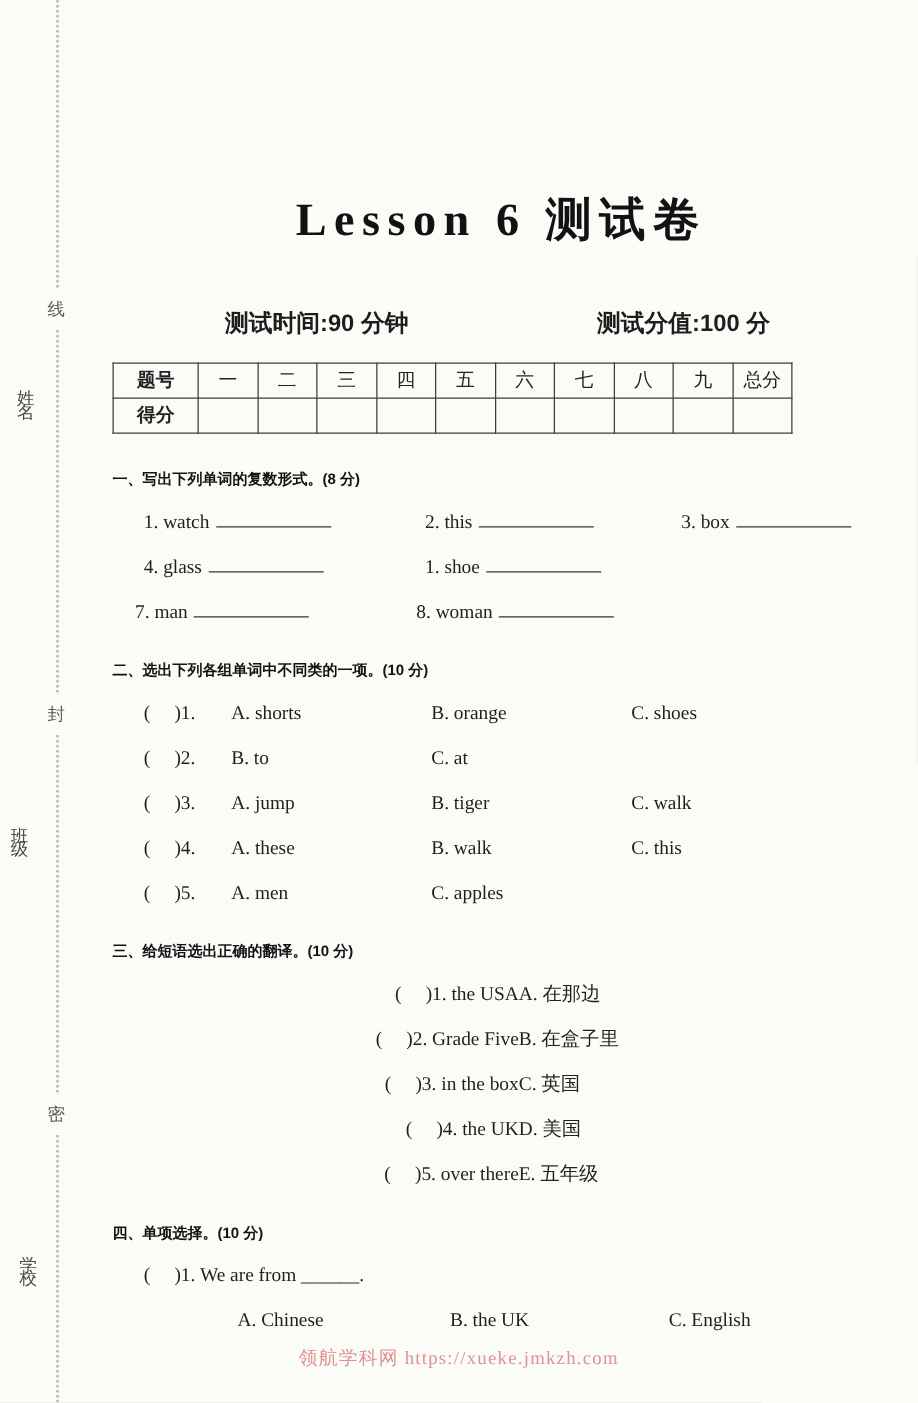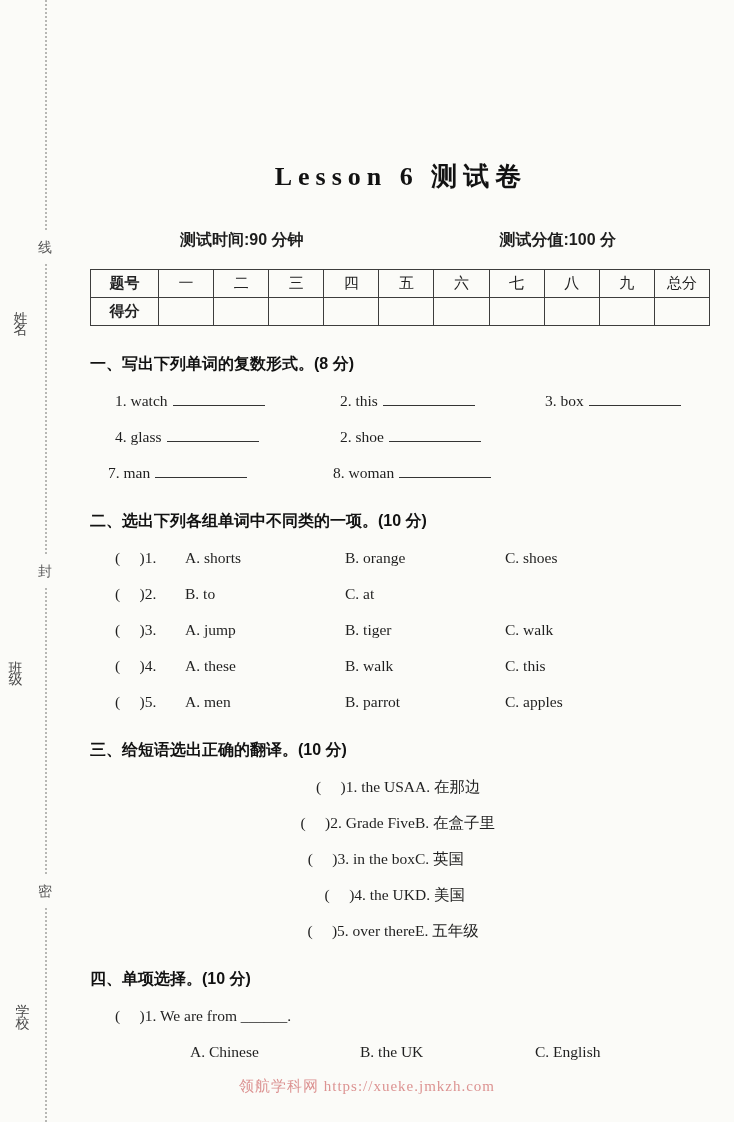--- a/index.html
+++ b/index.html
@@ -14,37 +14,37 @@
     position:absolute;left:38px;background:#fbfbf8;padding:7px 0;
     font-size:14px;color:#5a5a5a;font-family:"Liberation Sans",sans-serif;
   }
   .v-field{
     position:absolute;writing-mode:vertical-rl;letter-spacing:11px;
     font-size:14px;color:#474747;font-family:"Liberation Sans",sans-serif;
   }
   
   .main{position:absolute;left:90px;top:156px;width:622px;}
   .title{
-    text-align:center;font-size:26px;line-height:42px;font-weight:bold;
+    text-align:center;font-size:37px;line-height:42px;font-weight:bold;
     letter-spacing:6px;color:#121212;
   }
   .meta{
-    display:flex;justify-content:space-between;margin-top:32px;
+    display:flex;justify-content:space-between;margin-top:48px;
     padding:0 96px 0 90px;font-family:"Liberation Sans",sans-serif;
-    font-weight:bold;font-size:16px;color:#1d1d1d;align-items:flex-end;
-  }
-  table.score{border-collapse:collapse;margin-top:18px;width:620px;table-layout:fixed;}
+    font-weight:bold;font-size:19px;color:#1d1d1d;align-items:flex-end;
+  }
+  table.score{border-collapse:collapse;margin-top:18px;width:544px;table-layout:fixed;}
   table.score td{
     border:1px solid #3d3d3d;height:27px;text-align:center;
     font-size:15px;padding:0;color:#222;
   }
   td.lbl{font-family:"Liberation Sans",sans-serif;font-weight:bold;font-size:15px;}
   .sec-title{
     margin-top:28px;font-family:"Liberation Sans",sans-serif;font-weight:bold;
-    font-size:16px;color:#121212;
+    font-size:12px;color:#121212;
   }
   .row{display:flex;margin-top:15px;padding-left:25px;font-size:15.5px;
        line-height:21px;white-space:pre;color:#1f1f1f;}
   .i1{display:inline-block;width:225px;}
   .i2{display:inline-block;width:205px;}
   .i3{display:inline-block;flex:1;}
   .blank{
     display:inline-block;width:92px;height:13px;margin-left:5px;
     border-bottom:1.5px solid #343434;
   }
@@ -120,21 +120,21 @@
       </table>
 
     <div class="sec-title">一、写出下列单词的复数形式。(8 分)</div>
     <div class="row">
       <span class="i1"><span>1. watch</span><span class="blank"></span></span>
       <span class="i2"><span>2. this</span><span class="blank"></span></span>
       <span class="i3"><span>3. box</span><span class="blank"></span></span>
     </div>
     <div class="row">
       <span class="i1"><span>4. glass</span><span class="blank"></span></span>
-      <span class="i2"><span>2. shoe</span><span class="blank"></span></span>
+      <span class="i2"><span>1. shoe</span><span class="blank"></span></span>
     </div>
     <div class="row" style="padding-left:18px;">
       <span class="i1"><span>7. man</span><span class="blank"></span></span>
       <span class="i2"><span>8. woman</span><span class="blank"></span></span>
     </div>
 
     <div class="sec-title">二、选出下列各组单词中不同类的一项。(10 分)</div>
     <div class="row">
       <span class="q2">(     )1.</span>
       <span class="oa">A. shorts</span>
@@ -154,21 +154,20 @@
     </div>
     <div class="row">
       <span class="q2">(     )4.</span>
       <span class="oa">A. these</span>
       <span class="ob">B. walk</span>
       <span class="oc">C. this</span>
     </div>
     <div class="row">
       <span class="q2">(     )5.</span>
       <span class="oa">A. men</span>
-      <span class="ob">B. parrot</span>
       <span class="oc">C. apples</span>
     </div>
 
     <div class="sec-title">三、给短语选出正确的翻译。(10 分)</div>
     <div class="row">
       <span class="q3">(     )1. the USA</span>
       <span class="t3">A. 在那边</span>
     </div>
     <div class="row">
       <span class="q3">(     )2. Grade Five</span>

